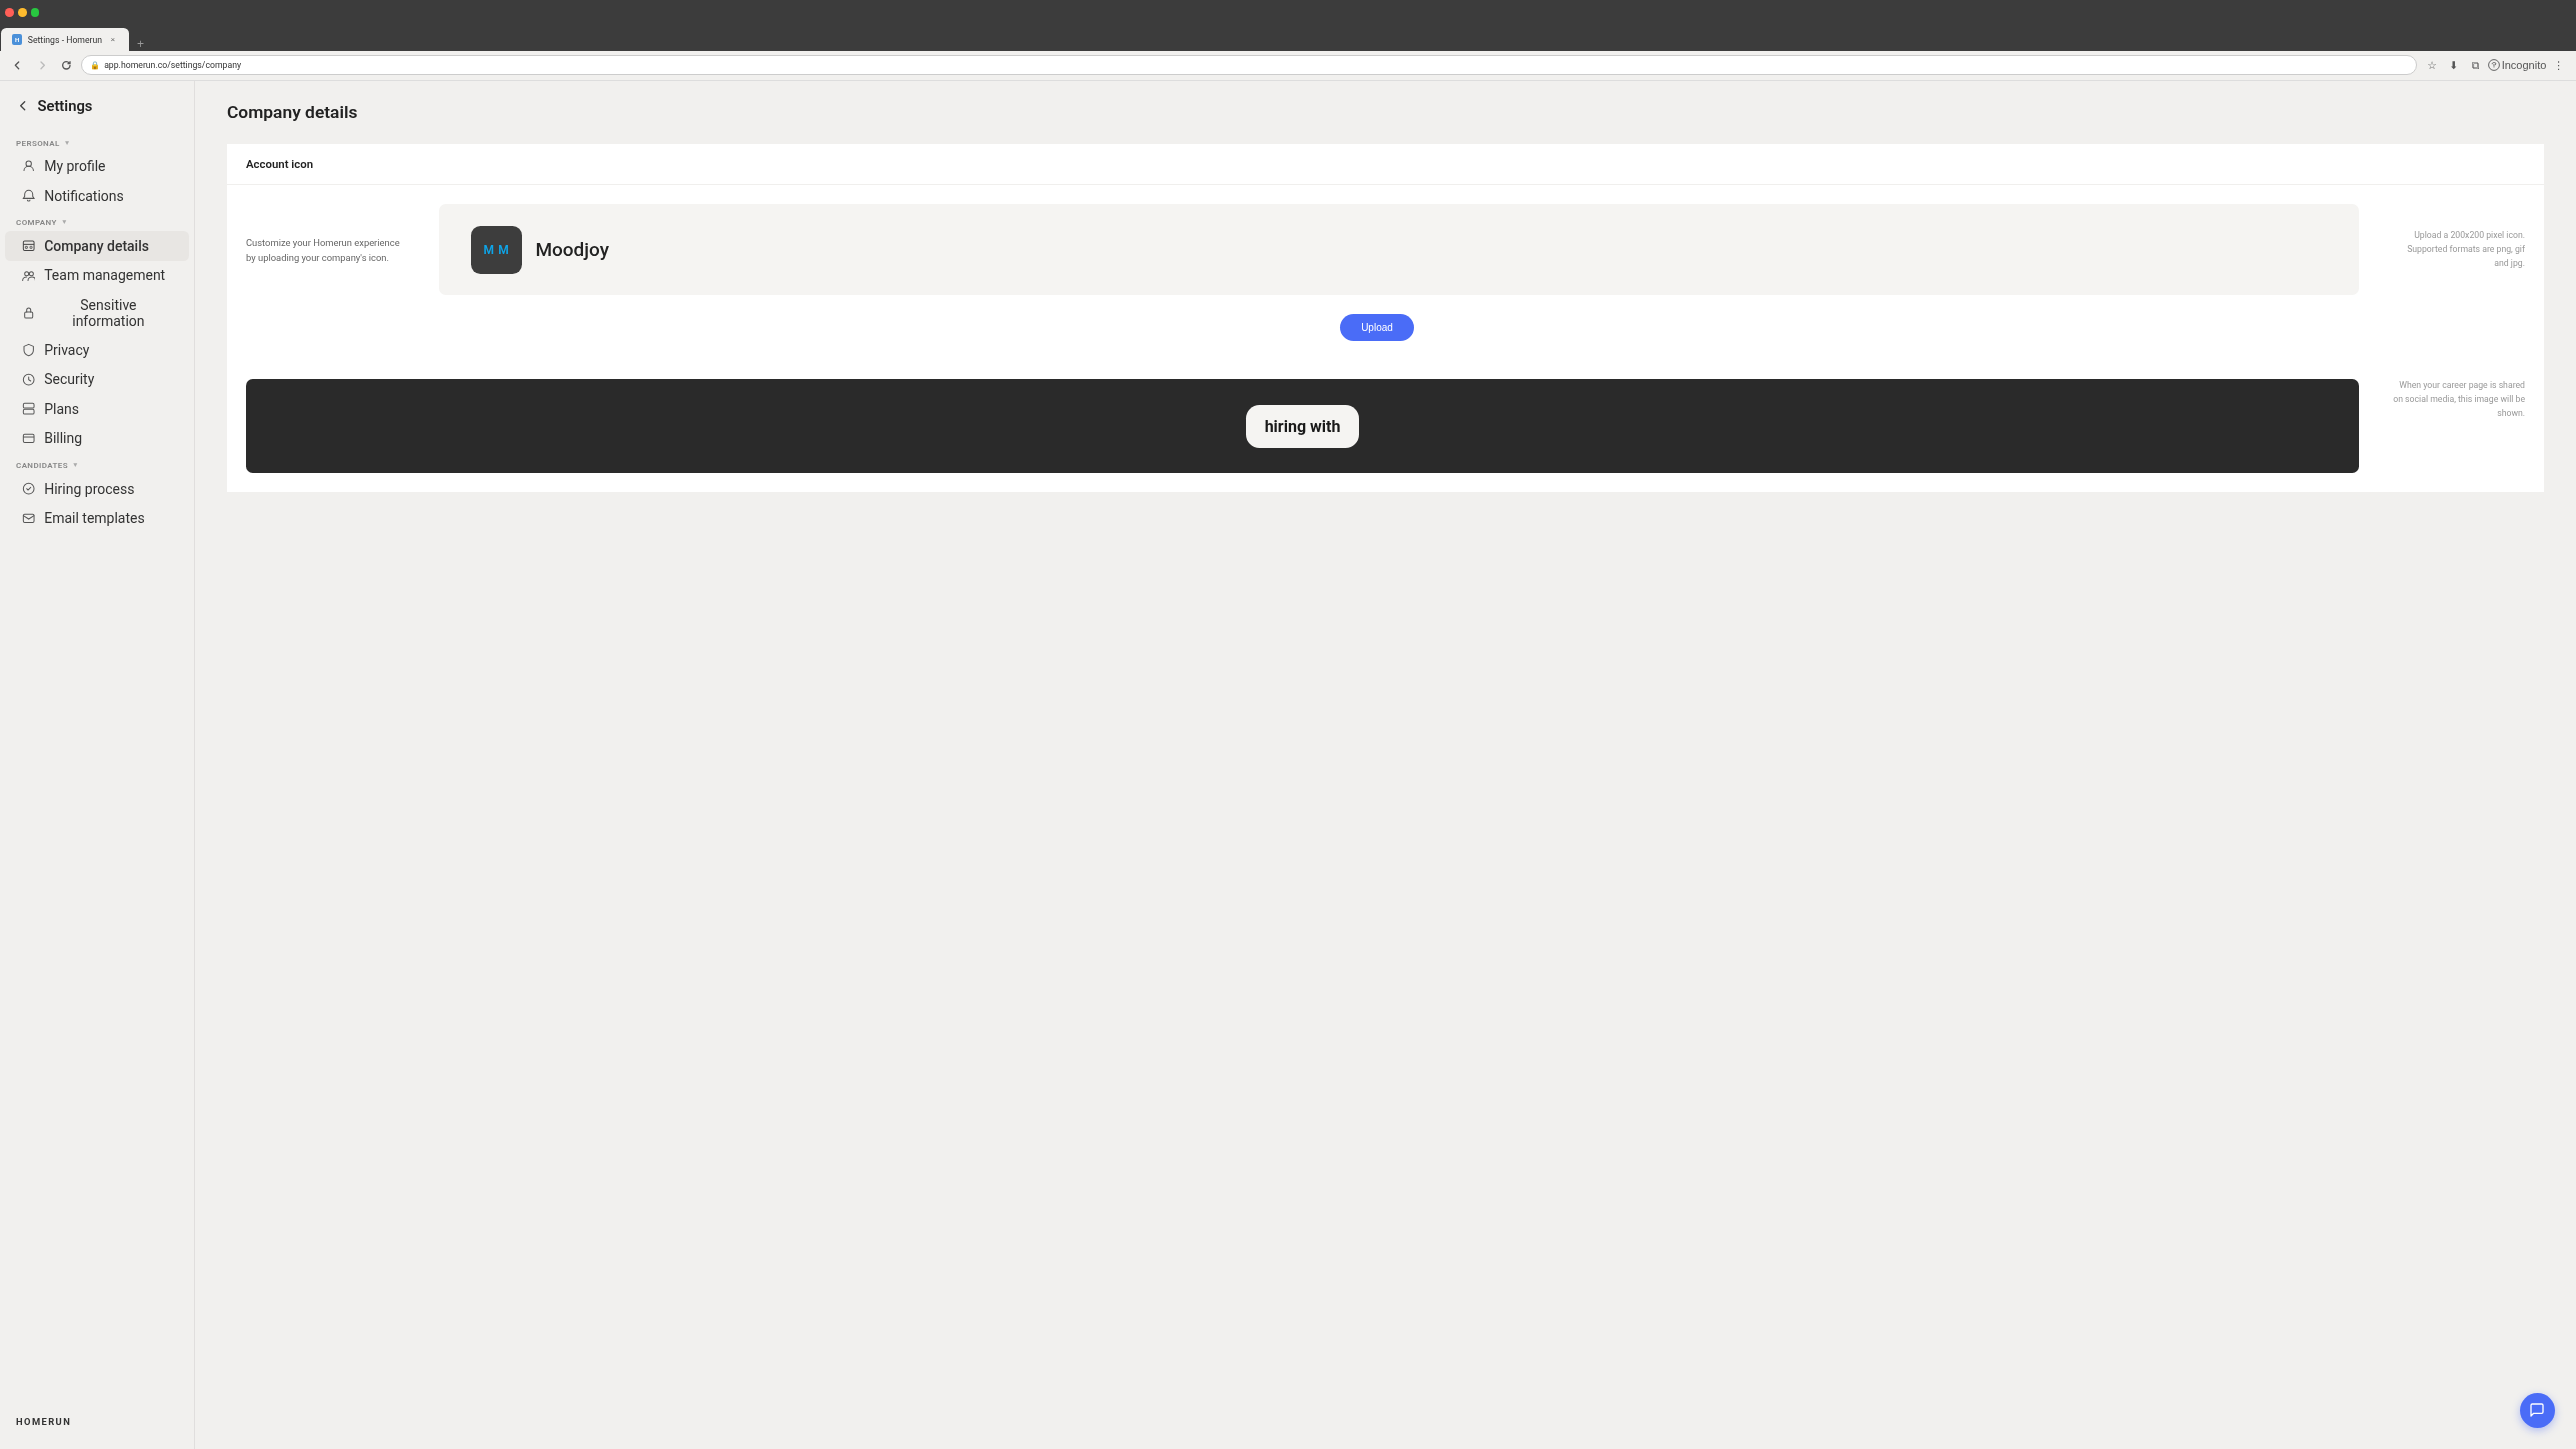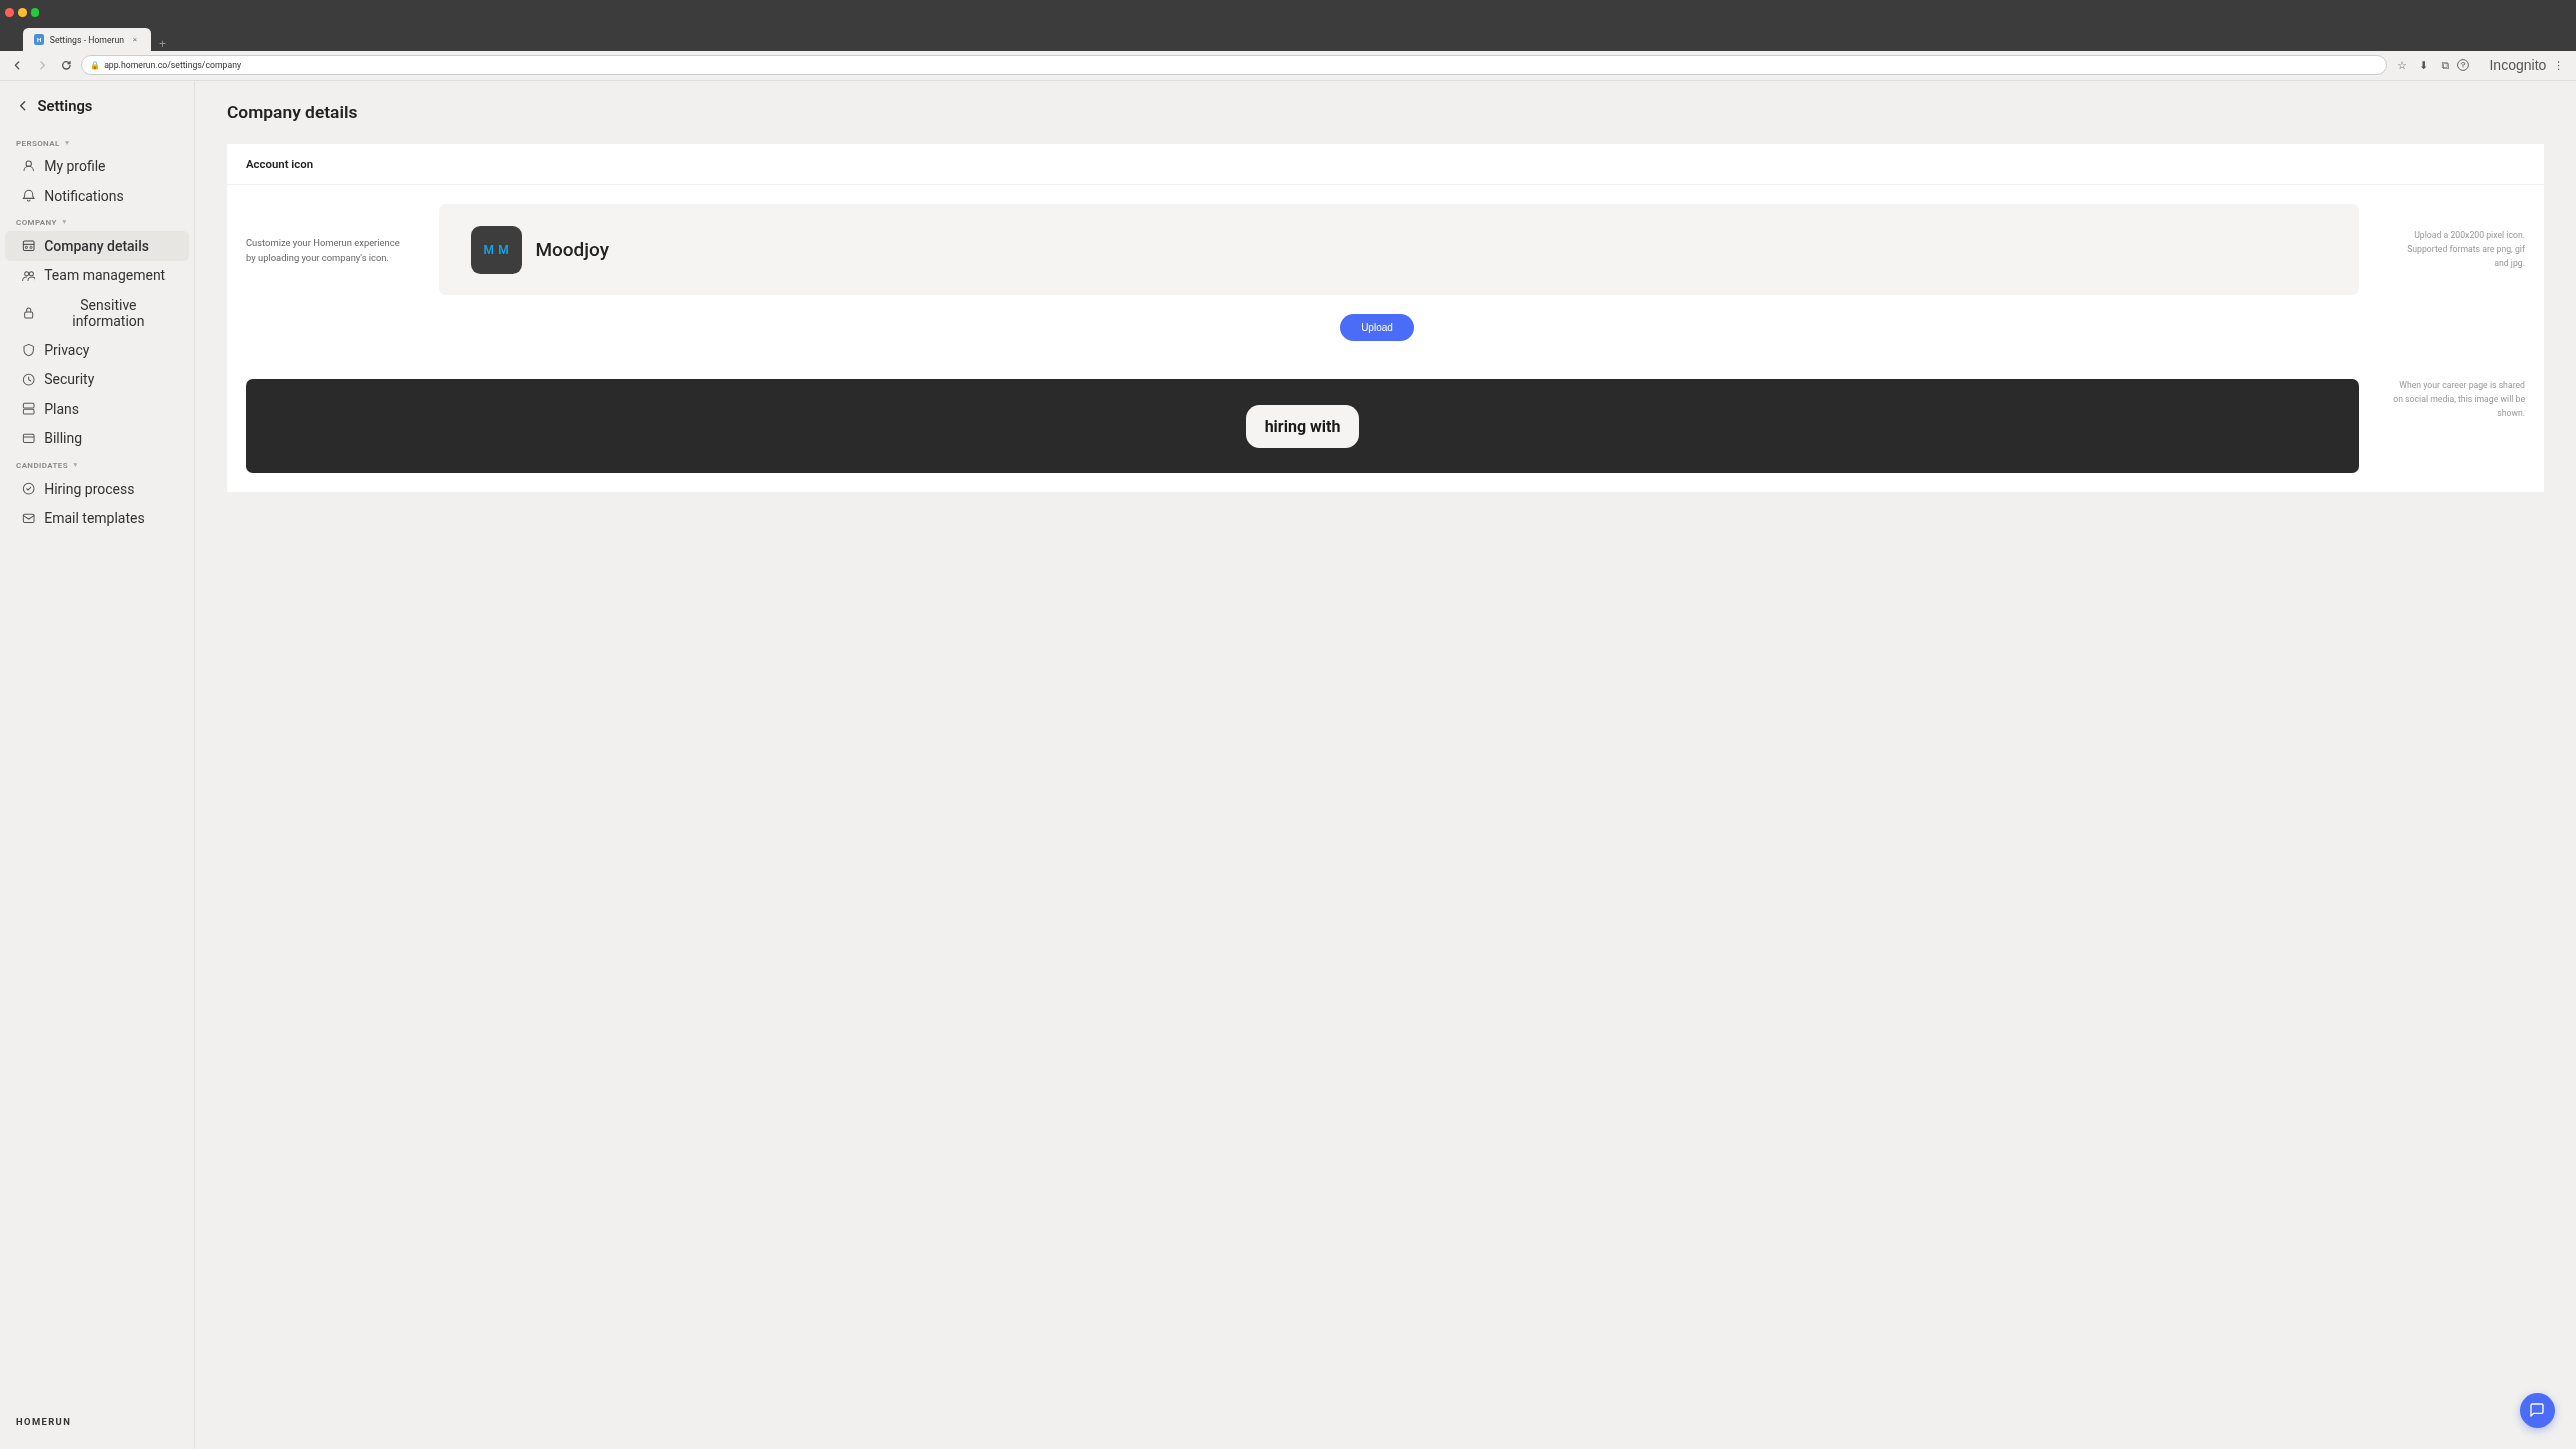--- a/index.html
+++ b/index.html
@@ -35,21 +35,21 @@
       cursor: pointer;
     }
     .win-close { background: #ff5f57; }
     .win-min { background: #febc2e; }
     .win-max { background: #28c840; }
 
     .tab-bar {
       background: #3c3c3c;
       display: flex;
       align-items: flex-end;
-      padding: 0 23px;
+      padding: 0 1px;
       height: 25.5px;
     }
     .tab {
       background: #f1f0ee;
       border-radius: 5.4px 5.4px 0 0;
       padding: 0 10.7px;
       height: 23px;
       display: flex;
       align-items: center;
       gap: 5.4px;
@@ -137,22 +137,22 @@
       font-size: 10.7px;
       width: 19px; height: 19px;
       display: flex; align-items: center; justify-content: center;
       border-radius: 50%;
     }
     .incognito-badge {
       background: transparent;
       border: none;
       display: flex;
       align-items: center;
-      gap: 20px;
-      font-size: 14px;
+      gap: 2px;
+      font-size: 11px;
       color: #555;
       cursor: pointer;
     }
 
     
     .app-container {
       display: flex;
       height: calc(100vh - 81px);
       background: #f1f0ee;
     }

